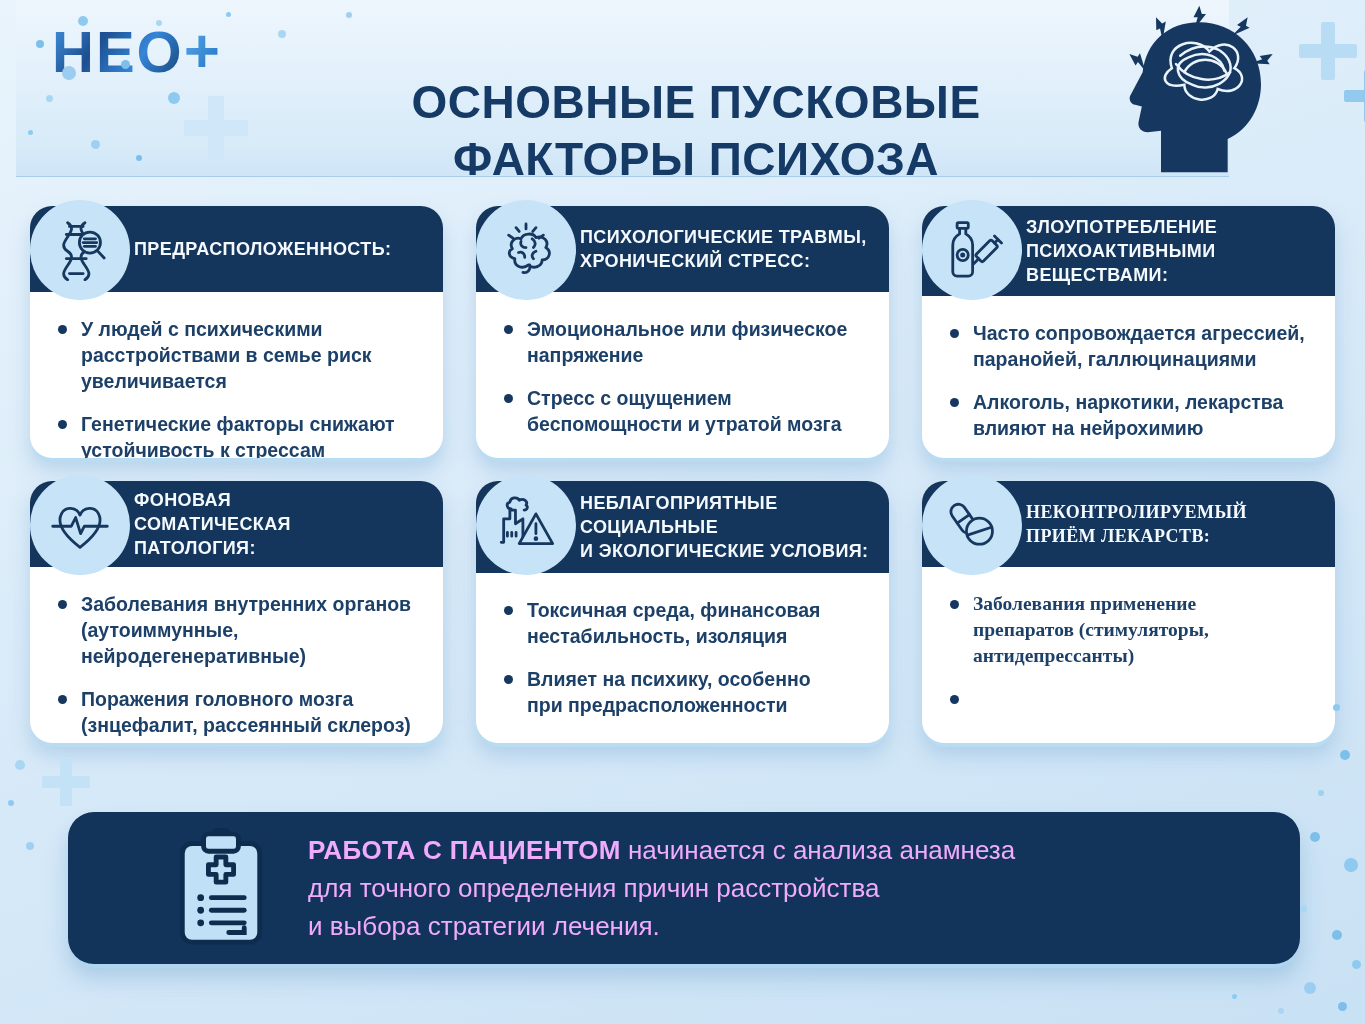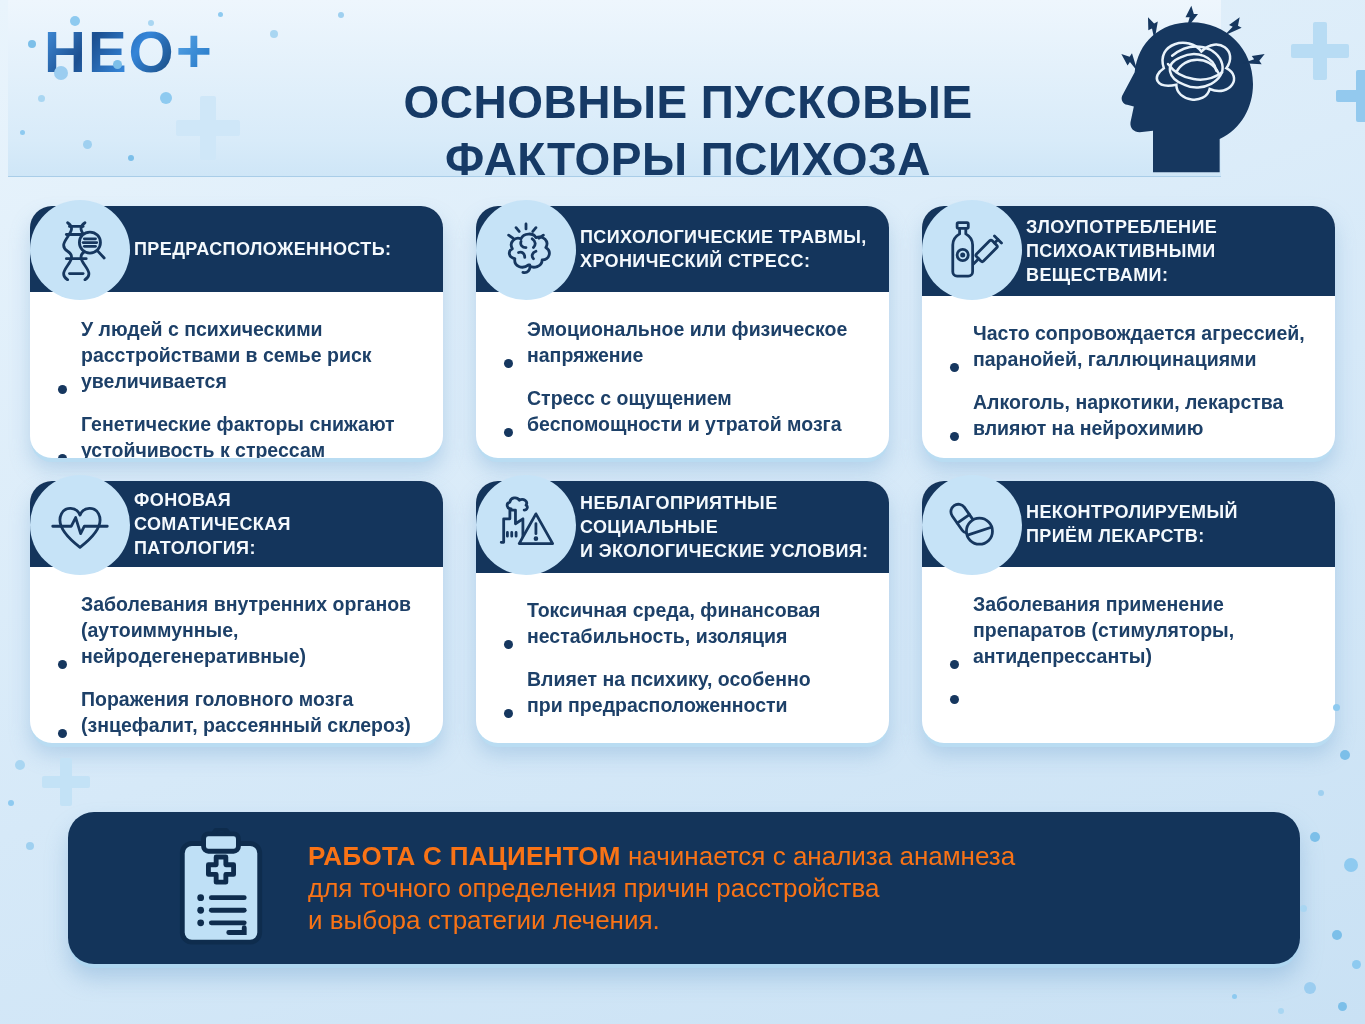--- a/index.html
+++ b/index.html
@@ -4,21 +4,21 @@
 <style>
   * { margin:0; padding:0; box-sizing:border-box; }
   html,body { width:1365px; height:1024px; }
   body { font-family:"Liberation Sans", sans-serif; }
   .canvas {
     position:relative; width:1365px; height:1024px; overflow:hidden;
     background:linear-gradient(160deg,#e9f4fc 0%,#d6e9f8 55%,#c9e1f4 100%);
   }
   
   .top-zone {
-    position:absolute; left:8px; top:0; width:1213px; height:177px;
+    position:absolute; left:16px; top:0; width:1213px; height:177px;
     background:linear-gradient(180deg,#eef6fd 0%,#d8ebf9 80%,#cfe6f7 100%);
     border-bottom:1px solid #a9cde8;
   }
   .logo { position:absolute; left:36px; top:20px; font-weight:bold; font-size:58px; letter-spacing:2px; line-height:1; }
   .logo span { background-clip:text; -webkit-background-clip:text; color:transparent; }
   .logo .logo-word { background-image:linear-gradient(125deg,#4594e2 0%,#1c4f90 35%,#3585d8 65%,#123d6c 100%); }
   .logo .logo-plus { background-image:linear-gradient(125deg,#63aeec 0%,#2679c8 80%); font-size:62px; }
   .main-title {
     position:absolute; left:255px; top:26px; width:850px; text-align:center;
     font-size:46px; line-height:57px; font-weight:bold; color:#163a66;
@@ -43,33 +43,33 @@
   }
   .card-title {
     color:#f4f9fd; font-weight:bold; font-size:18px; line-height:24px;
     letter-spacing:.4px; white-space:pre-line;
   }
   .icon-circle {
     position:absolute; left:0px; top:-6px; width:100px; height:100px; border-radius:50%;
     background:#c6e3f7; display:flex; align-items:center; justify-content:center;
   }
   .card-body { list-style:none; padding:24px 14px 0 28px; }
-  .card-body li { display:flex; margin-bottom:17px;align-items:flex-end; }
+  .card-body li { display:flex; margin-bottom:17px; }
   .bullet-dot { flex:none; width:9px; height:9px; border-radius:50%; background:#16375f; margin:9px 14px 0 0; }
   .bullet-text { font-size:19.5px; line-height:26px; font-weight:600; color:#1d4068; white-space:pre-line; }
   
   .footer-banner {
     position:absolute; left:68px; top:812px; width:1232px; height:152px;
     background:#13345a; border-radius:26px;
     box-shadow:0 5px 0 -1px #aed6f0, 0 14px 22px rgba(110,160,205,.4);
   }
   .footer-icon { position:absolute; left:104px; top:16px; }
   .footer-text {
     position:absolute; left:240px; top:50%; transform:translateY(-50%);
-    color:#f97316; font-size:26px; line-height:32px; white-space:pre-line;
+    color:#f0abfc; font-size:26px; line-height:38px; white-space:pre-line;
   }
   .footer-lead { font-weight:bold; letter-spacing:.3px; }
   svg .stroke { fill:none; stroke:#16375f; stroke-width:4.5; stroke-linecap:round; stroke-linejoin:round; }
   svg .fill-navy { fill:#16375f; stroke:none; }
 </style>
 </head>
 <body>
 
 <div class="canvas">
 
@@ -279,21 +279,21 @@
           <path d="M10 78 L14 78 L14 40 L24 40 L24 26 L33 26 L33 48 L45 40 L45 78"></path>
           <path d="M20 68 L20 62 M27 68 L27 62 M34 68 L34 62"></path>
           <path d="M66 32 L93 80 L39 80 Z" fill="#c6e3f7"></path>
           <line x1="66" y1="48" x2="66" y2="64"></line>
           <circle cx="66" cy="72" r="1.5" fill="#16375f"></circle>
         </g>
       </svg>
     </div>
   </section>
 
-  <section class="card" style="left:922px;top:481px;height:262px;">
+  <section class="card" style="left:922px;top:481px;height:262px;font-family:Liberation Serif, serif;">
     <div class="card-inner">
       <div class="card-head">
         <span class="card-title">НЕКОНТРОЛИРУЕМЫЙ
 ПРИЁМ ЛЕКАРСТВ:</span>
       </div>
       <ul class="card-body">
         <li>
             <span class="bullet-dot"></span>
             <span class="bullet-text">Заболевания применение
 препаратов (стимуляторы,

